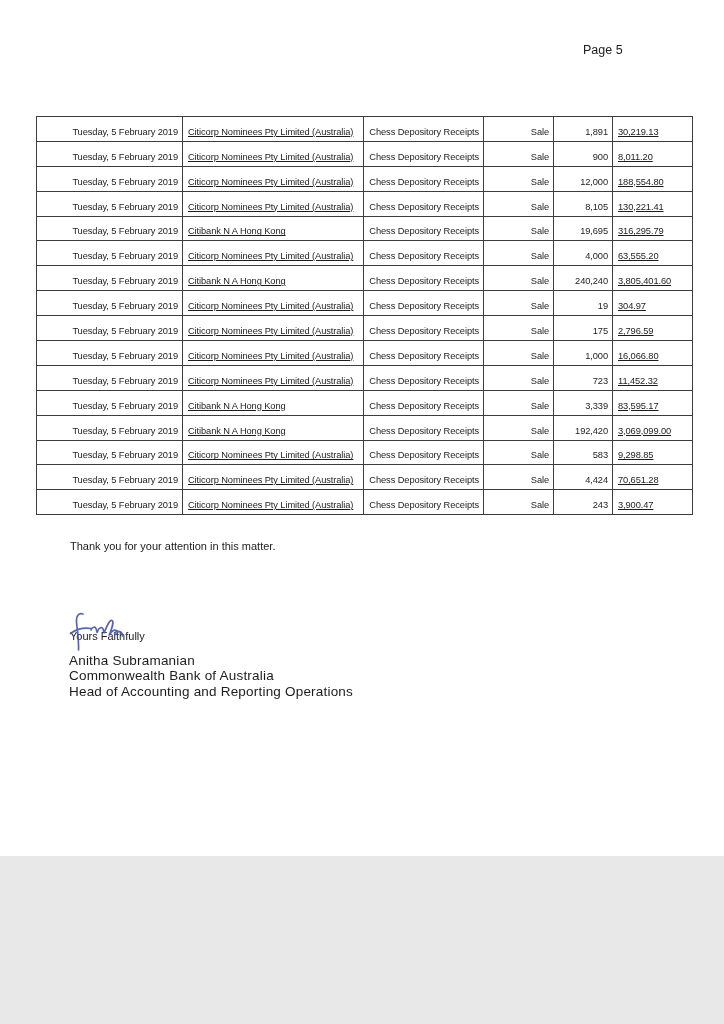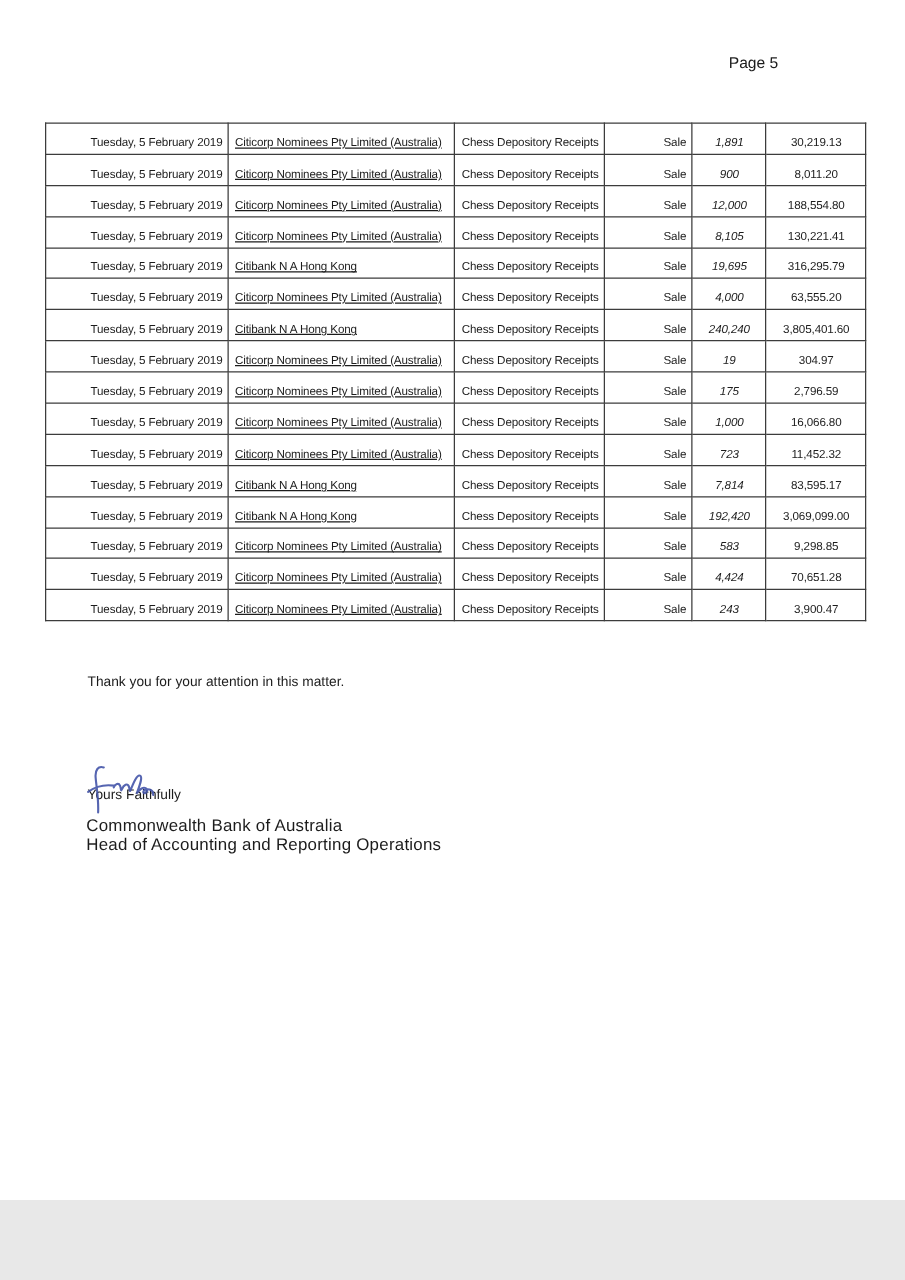--- a/index.html
+++ b/index.html
@@ -1,58 +1,58 @@
 <!DOCTYPE html>
 <html><head>
 <meta charset="utf-8">
 <style>
   html, body { margin: 0; padding: 0; background: #e8e8e8; }
   .page {
     position: relative;
     width: 724px;
-    height: 960px;
+    height: 856px;
     margin: 0 auto;
     background: #ffffff;
     font-family: "Liberation Sans", sans-serif;
     color: #1c1c1c;
     overflow: hidden;
   }
   .page-number {
     position: absolute;
     left: 583px;
     top: 43px;
     font-size: 12.5px;
     white-space: nowrap;
   }
   table.txn {
     position: absolute;
     left: 36px;
-    top: 98px;
+    top: 116px;
     width: 656px;
     border-collapse: collapse;
     table-layout: fixed;
     padding-left: 37px;
   }
   table.txn tr { height: 24.9px; }
   table.txn td {
     border: 1px solid #3c3c3c;
     font-size: 9.3px;
     letter-spacing: -0.1px;
     vertical-align: bottom;
     padding: 0 4px 4px 5px;
     white-space: nowrap;
     overflow: hidden;
     color: #1c1c1c;
   }
   td.col-date { text-align: right; padding-right: 4px; }
   td.col-counterparty { text-align: left; text-decoration: underline; }
   td.col-security { text-align: right; }
   td.col-transaction_type { text-align: right; }
-  td.col-quantity { text-align: center; padding-left: 2px; padding-right: 2px; font-style: italic; }
-  td.col-amount { text-align: center; padding-left: 6px; }
+  td.col-quantity { text-align: right; padding-left: 2px; padding-right: 2px; }
+  td.col-amount { text-align: left; padding-left: 6px; text-decoration: underline; }
 
   .thanks {
     position: absolute;
     left: 70px;
     top: 540px;
     font-size: 11px;
     white-space: nowrap;
   }
   .salutation {
     position: absolute;
@@ -180,21 +180,21 @@
           <td class="col-security">Chess Depository Receipts</td>
           <td class="col-transaction_type">Sale</td>
           <td class="col-quantity">723</td>
           <td class="col-amount">11,452.32</td>
         </tr>
         <tr>
           <td class="col-date">Tuesday, 5 February 2019</td>
           <td class="col-counterparty">Citibank N A Hong Kong</td>
           <td class="col-security">Chess Depository Receipts</td>
           <td class="col-transaction_type">Sale</td>
-          <td class="col-quantity">7,814</td>
+          <td class="col-quantity">3,339</td>
           <td class="col-amount">83,595.17</td>
         </tr>
         <tr>
           <td class="col-date">Tuesday, 5 February 2019</td>
           <td class="col-counterparty">Citibank N A Hong Kong</td>
           <td class="col-security">Chess Depository Receipts</td>
           <td class="col-transaction_type">Sale</td>
           <td class="col-quantity">192,420</td>
           <td class="col-amount">3,069,099.00</td>
         </tr>
@@ -235,17 +235,18 @@
       <path d="M 4.5 25.5 C 10 21.5, 17.5 19.5, 25 20.5"></path>
       <path d="M 25 22 C 26 19, 29 18, 30 20.5 C 31 23, 30.5 25.5, 31.5 23.5
                C 33 19.5, 36 18.5, 37 21 C 38 23.5, 37.5 26, 38.5 24
                C 40.5 19, 43.5 11.5, 46 12.5 C 48.5 13.5, 45.5 21, 43.5 26.5
                C 45.5 23.5, 48.5 21.5, 50.5 22.5 C 52.5 23.5, 51.5 26.5, 49.5 26.5
                C 48 26.3, 48.5 24, 51 23.5 C 54 23, 57 24.5, 56.5 28"></path>
     </g>
   </svg>
 
   <div class="sig-block">
+    <div>Anitha Subramanian</div>
     <div>Commonwealth Bank of Australia</div>
     <div>Head of Accounting and Reporting Operations</div>
   </div>
 
 </div>
 
 </body></html>

